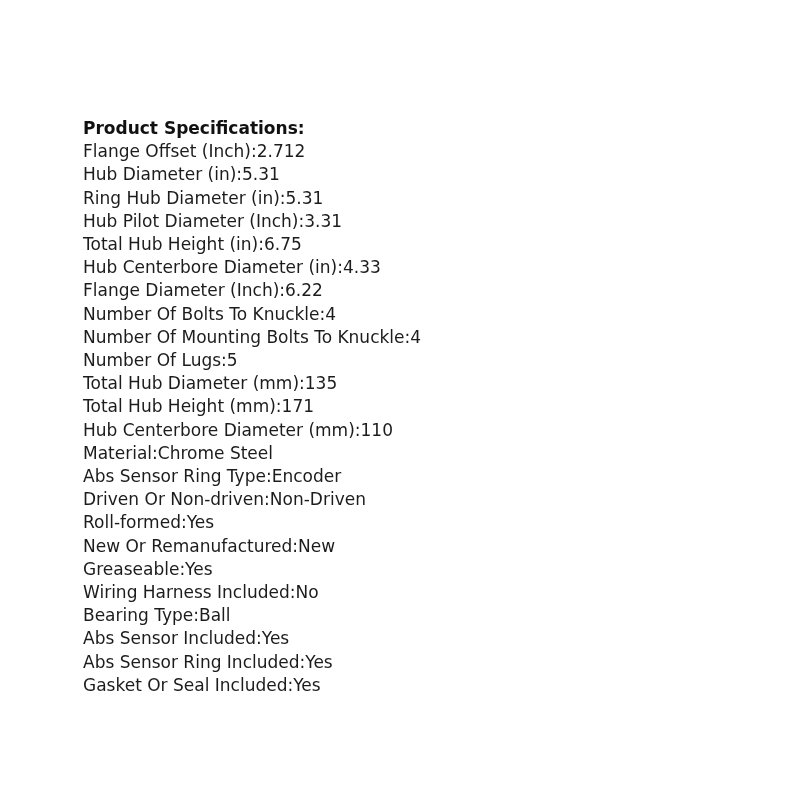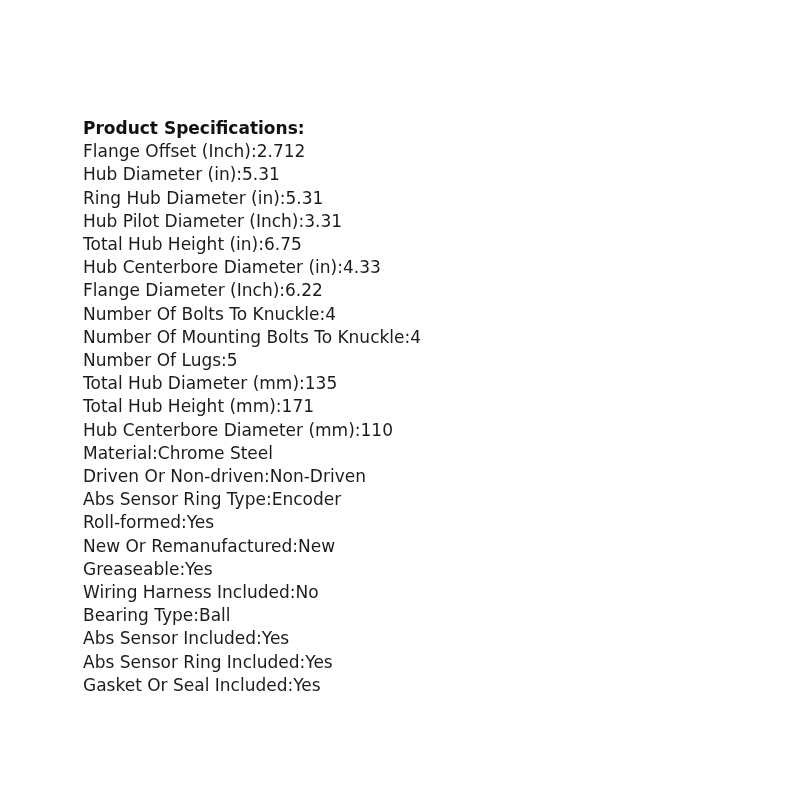--- a/index.html
+++ b/index.html
@@ -50,22 +50,22 @@
       <div class="spec-row"><span>Total Hub Height (in)</span><span>:</span><span>6.75</span></div>
       <div class="spec-row"><span>Hub Centerbore Diameter (in)</span><span>:</span><span>4.33</span></div>
       <div class="spec-row"><span>Flange Diameter (Inch)</span><span>:</span><span>6.22</span></div>
       <div class="spec-row"><span>Number Of Bolts To Knuckle</span><span>:</span><span>4</span></div>
       <div class="spec-row"><span>Number Of Mounting Bolts To Knuckle</span><span>:</span><span>4</span></div>
       <div class="spec-row"><span>Number Of Lugs</span><span>:</span><span>5</span></div>
       <div class="spec-row"><span>Total Hub Diameter (mm)</span><span>:</span><span>135</span></div>
       <div class="spec-row"><span>Total Hub Height (mm)</span><span>:</span><span>171</span></div>
       <div class="spec-row"><span>Hub Centerbore Diameter (mm)</span><span>:</span><span>110</span></div>
       <div class="spec-row"><span>Material</span><span>:</span><span>Chrome Steel</span></div>
+      <div class="spec-row"><span>Abs Sensor Ring Type</span><span>:</span><span>Encoder</span></div>
       <div class="spec-row"><span>Driven Or Non-driven</span><span>:</span><span>Non-Driven</span></div>
-      <div class="spec-row"><span>Abs Sensor Ring Type</span><span>:</span><span>Encoder</span></div>
       <div class="spec-row"><span>Roll-formed</span><span>:</span><span>Yes</span></div>
       <div class="spec-row"><span>New Or Remanufactured</span><span>:</span><span>New</span></div>
       <div class="spec-row"><span>Greaseable</span><span>:</span><span>Yes</span></div>
       <div class="spec-row"><span>Wiring Harness Included</span><span>:</span><span>No</span></div>
       <div class="spec-row"><span>Bearing Type</span><span>:</span><span>Ball</span></div>
       <div class="spec-row"><span>Abs Sensor Included</span><span>:</span><span>Yes</span></div>
       <div class="spec-row"><span>Abs Sensor Ring Included</span><span>:</span><span>Yes</span></div>
       <div class="spec-row"><span>Gasket Or Seal Included</span><span>:</span><span>Yes</span></div>
     </div>
 </div>

